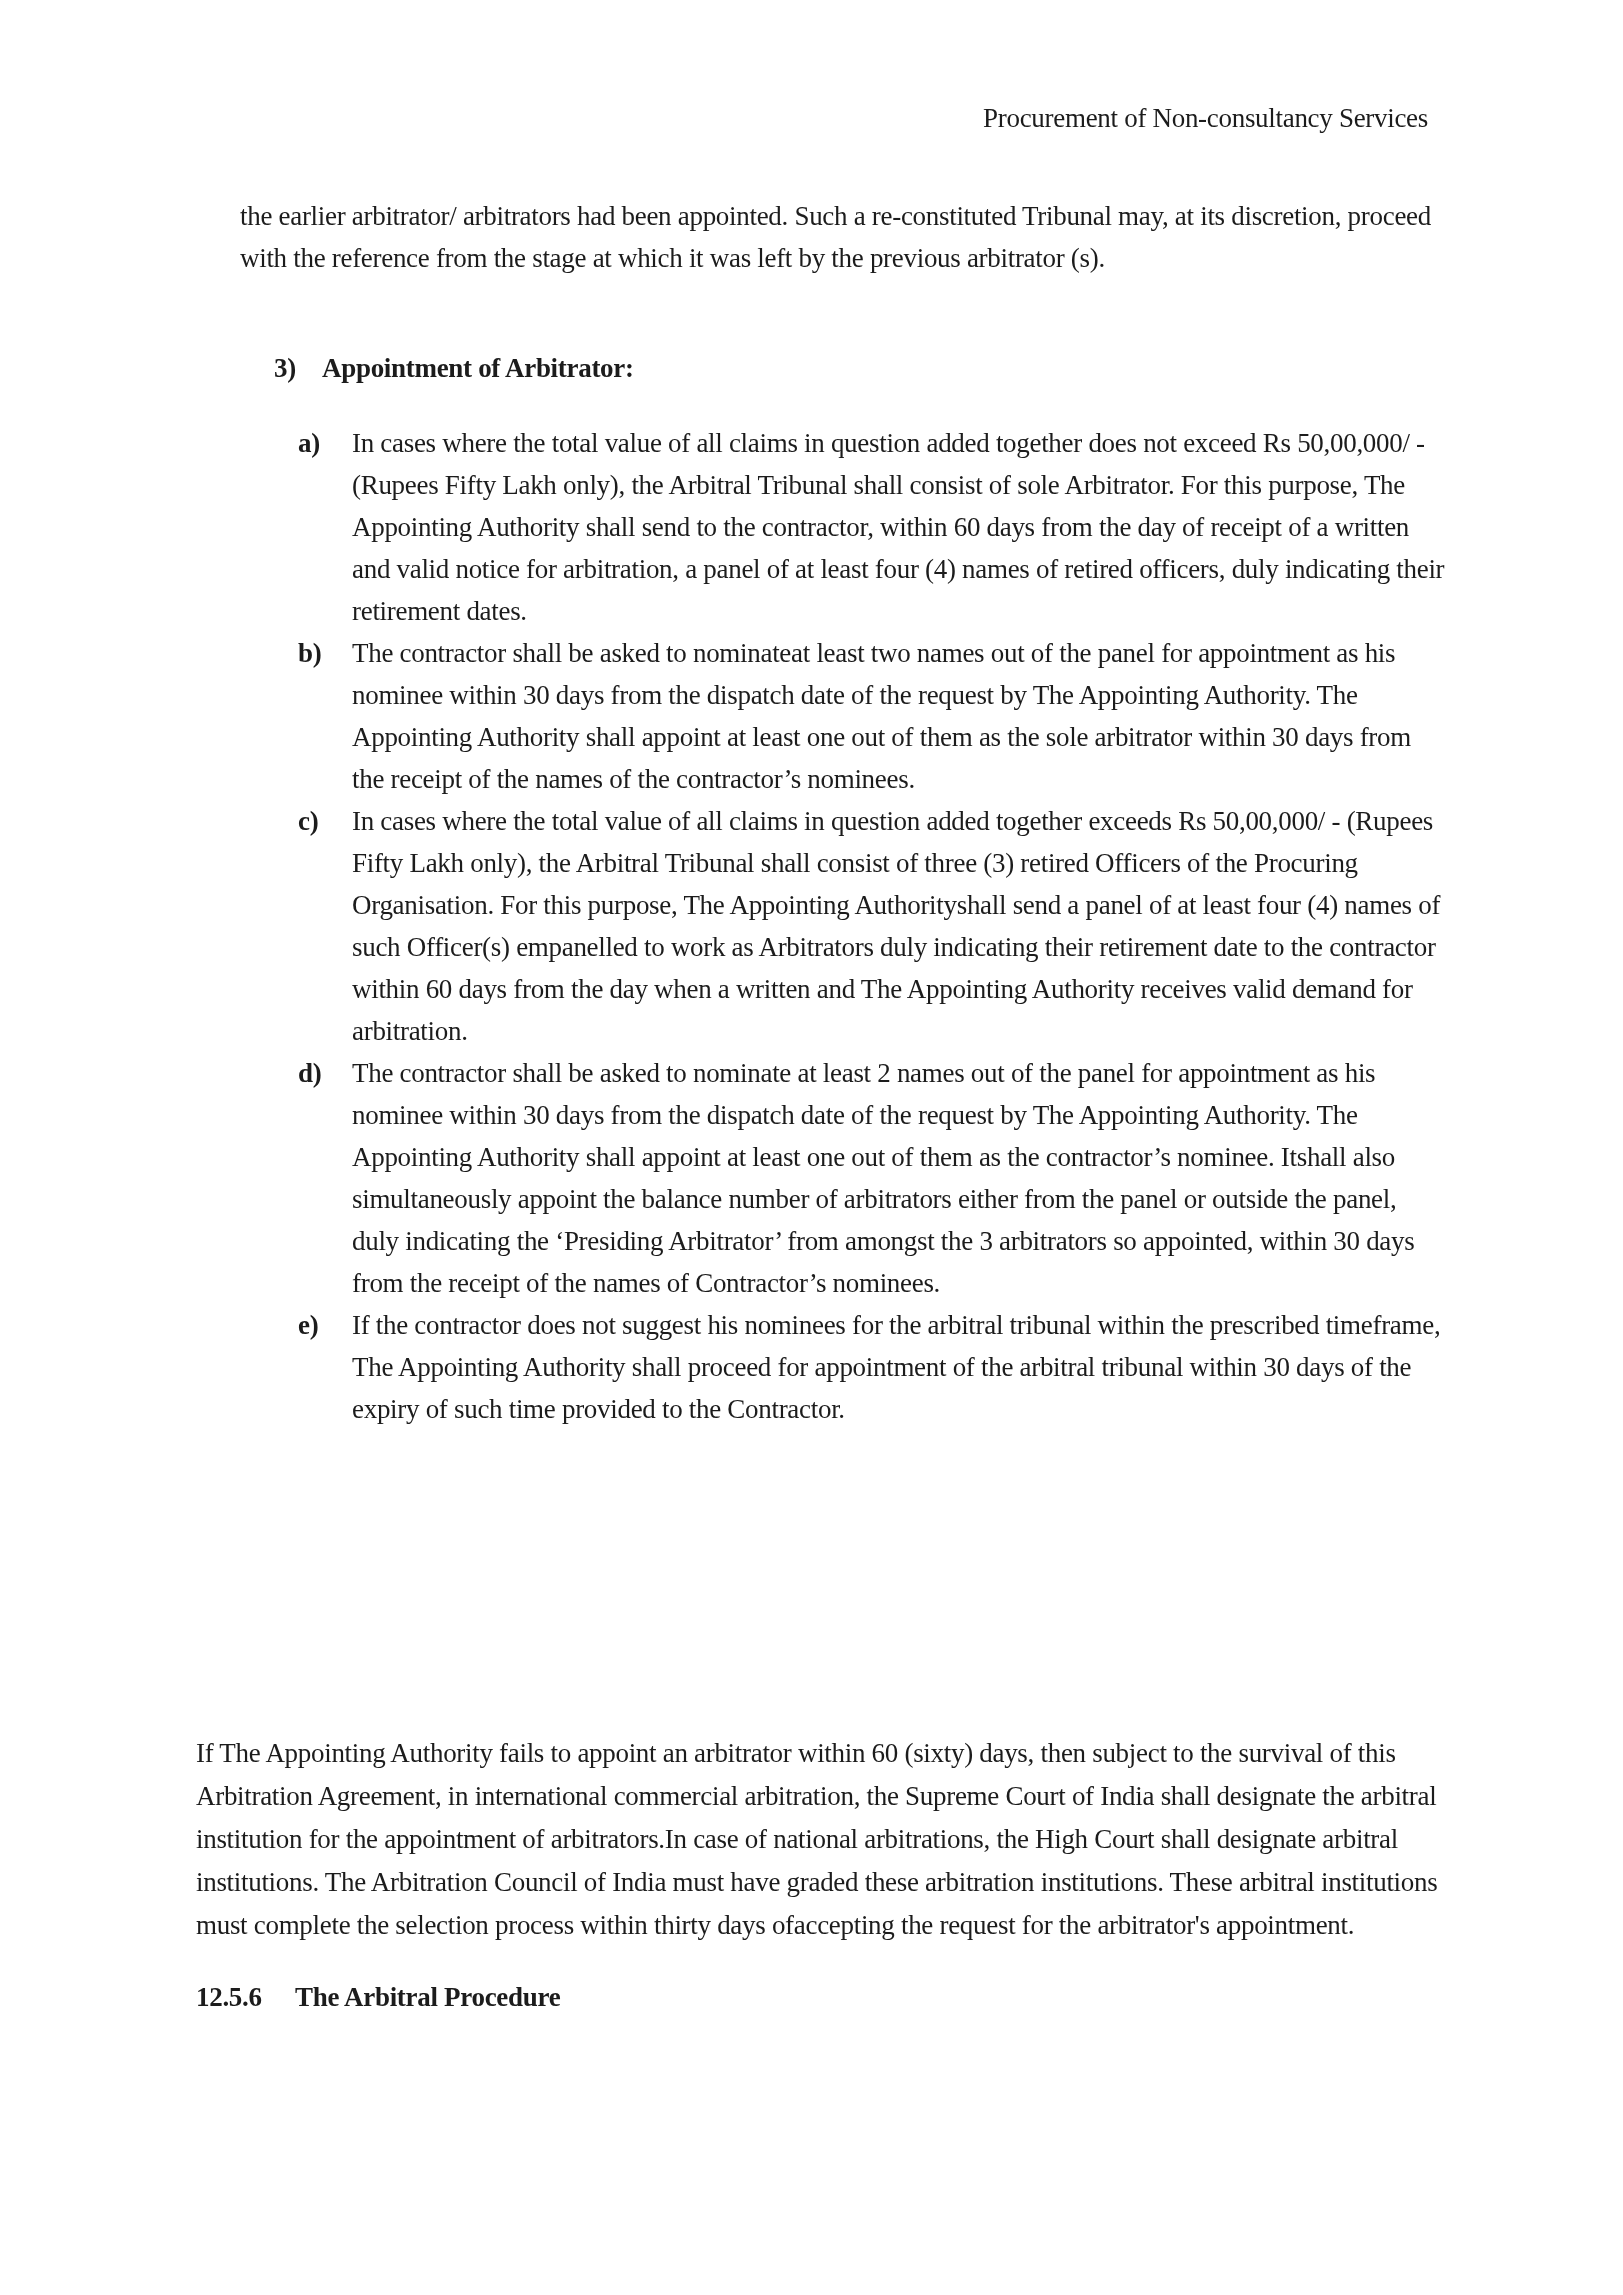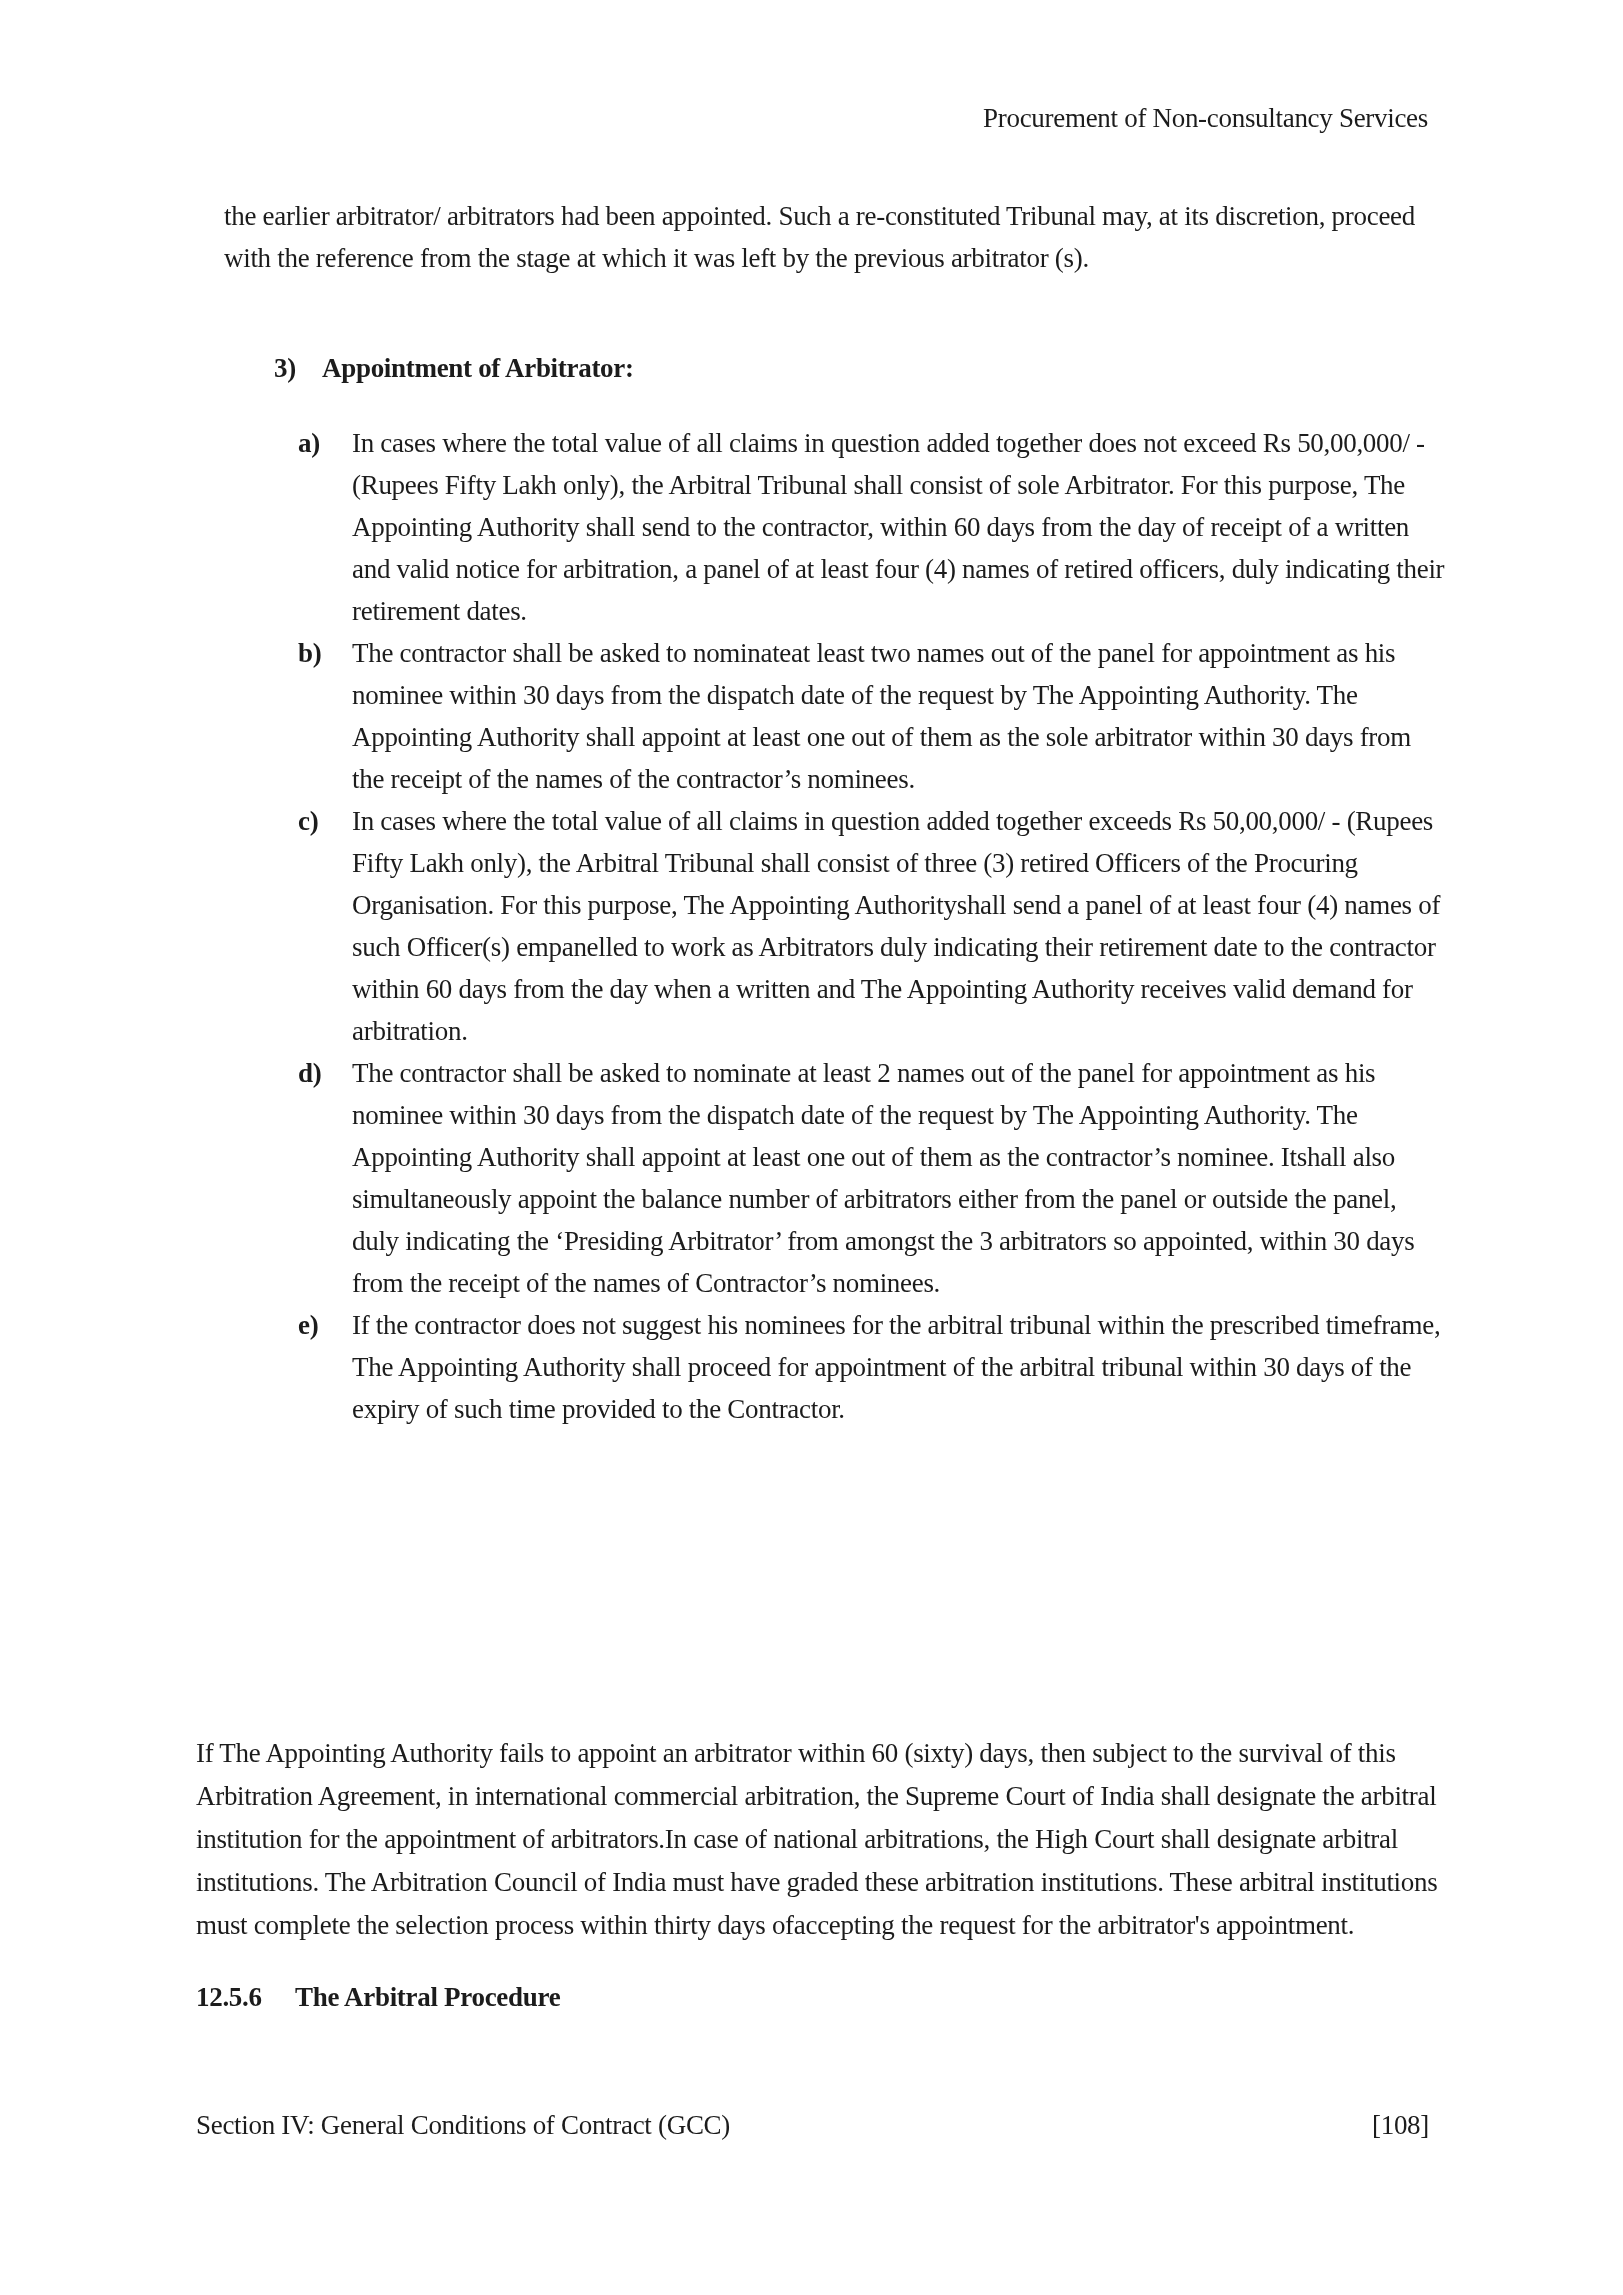--- a/index.html
+++ b/index.html
@@ -20,21 +20,21 @@
   .hdr {
     position: absolute;
     top: 97px;
     right: 195px;
     text-align: right;
     white-space: nowrap;
   }
   .intro {
     position: absolute;
     top: 195px;
-    left: 224px;
+    left: 240px;
     width: 1197px;
     text-align: left;
   }
   .num-heading {
     position: absolute;
     top: 347px;
     left: 249px;
     width: 1191px;
     font-weight: bold;
     margin-left: 25px;
@@ -120,19 +120,15 @@
     </div>
   </div>
 
 
   <p class="body-para">If The Appointing Authority fails to appoint an arbitrator within 60 (sixty) days, then subject to the survival of this Arbitration Agreement, in international commercial arbitration, the Supreme Court of India shall designate the arbitral institution for the appointment of arbitrators.In case of national arbitrations, the High Court shall designate arbitral institutions. The Arbitration Council of India must have graded these arbitration institutions. These arbitral institutions must complete the selection process within thirty days ofaccepting the request for the arbitrator's appointment.</p>
 
   <div class="sec-heading sec-1256">
     <span class="smark">12.5.6</span><span>The Arbitral Procedure</span>
   </div>
 
-  <div class="ftr">
-    <span class="fl">Section IV: General Conditions of Contract (GCC)</span>
-    <span class="fr">[108]</span>
-  </div>
 
 </div>
 
 
 </body></html>

